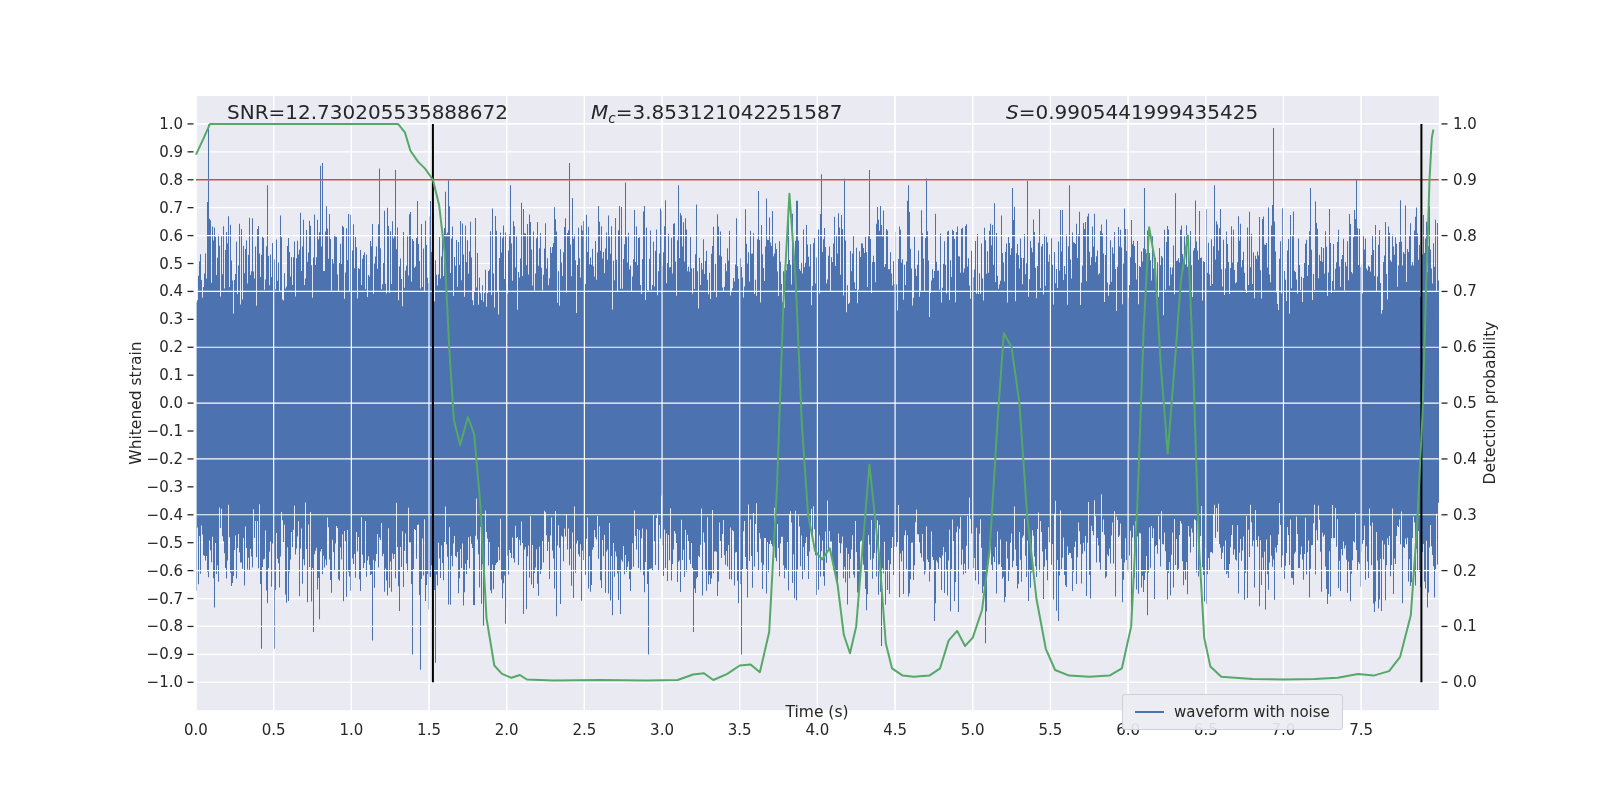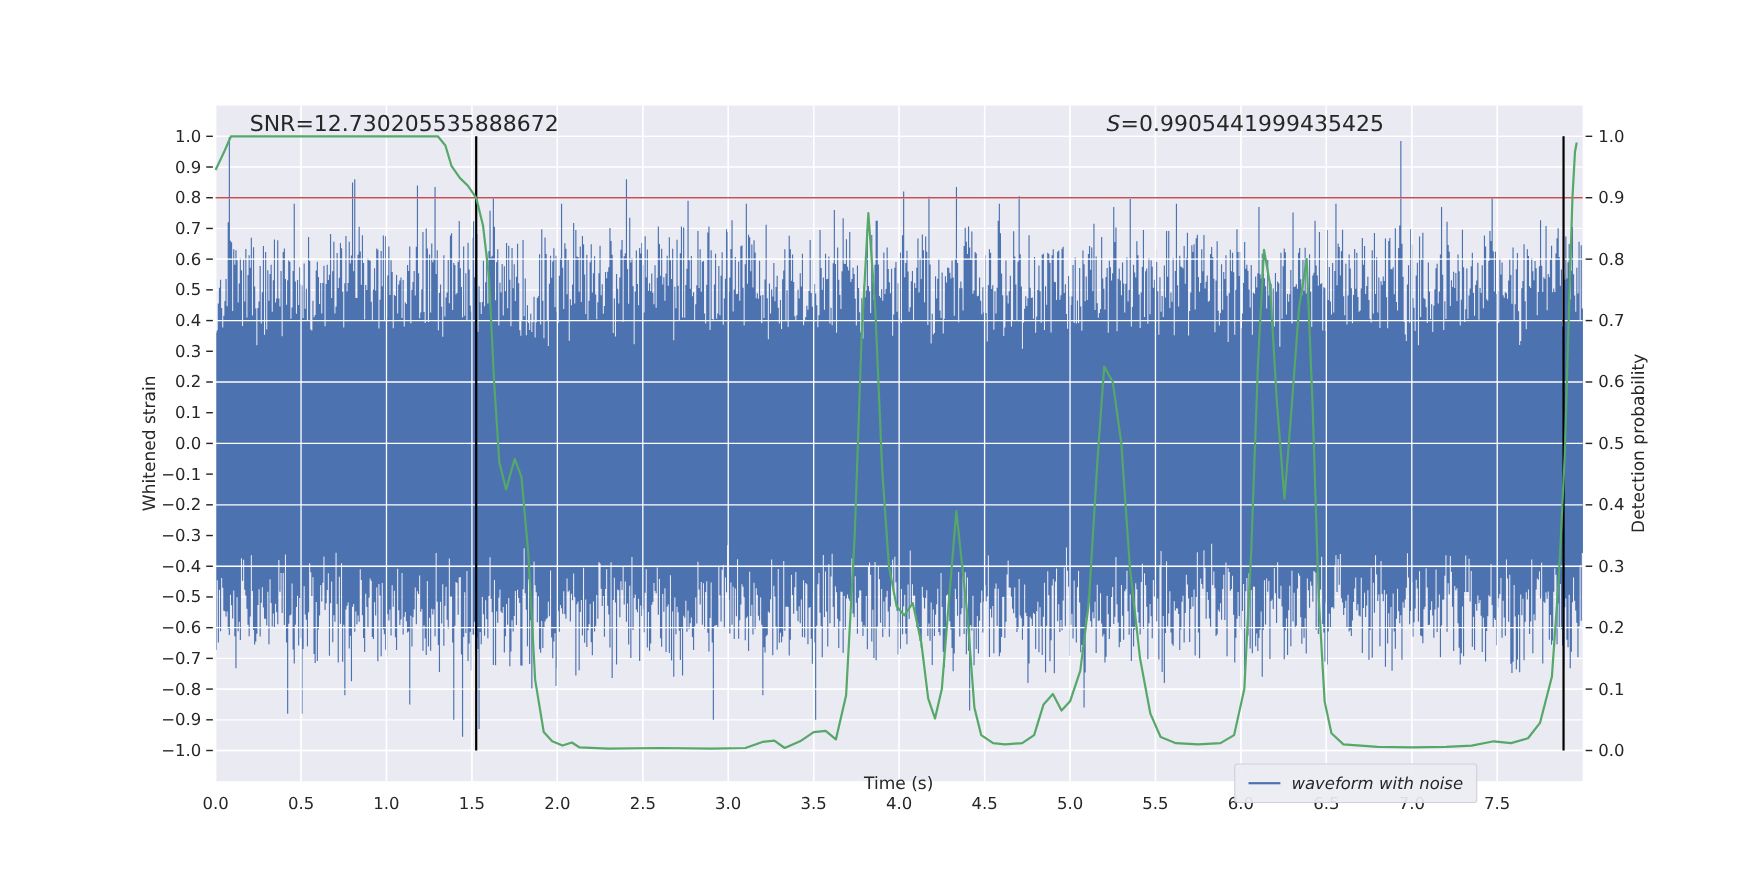--- a/index.html
+++ b/index.html
@@ -13,21 +13,21 @@
   .ann-mc{left:591px;}
   .ann-s{left:1006px;}
   .ann i{font-style:italic;}
   .ann sub{font-size:0.68em;font-style:italic;vertical-align:-0.28em;line-height:0;}
   .ylab{top:403px;transform:translate(-50%,-50%) rotate(-90deg);font-size:15.5px;}
   .ylab-left{left:136px;}
   .ylab-right{left:1490px;}
   .xlab{top:703px;left:817px;transform:translateX(-50%);font-size:15.5px;}
   .legend{position:absolute;left:1122px;top:694px;height:36px;box-sizing:border-box;
           display:flex;align-items:center;gap:10px;padding:0 12px;
-          background:rgba(236,236,243,0.92);border:1px solid #cfcfd9;border-radius:3px;font-style:italic;}
+          background:rgba(236,236,243,0.92);border:1px solid #cfcfd9;border-radius:3px;}
   .legend .swatch{display:inline-block;width:29px;height:2.4px;background:#4c72b0;}
   .legend .lbl{font-size:15px;color:#262626;}
 </style>
 </head>
 <body>
 
 <div class="fig">
   <svg id="chart" width="1600" height="800">
       <rect x="196" y="96" width="1242.8" height="614.2" fill="#eaeaf2"></rect>
       <line x1="196" x2="1438.8" y1="682.2818181818182" y2="682.2818181818182" stroke="#ffffff" stroke-width="1.2"></line>
@@ -177,20 +177,21 @@
       <text x="1050.425" y="735" text-anchor="middle" fill="#262626" style="font:15px &quot;DejaVu Sans&quot;,sans-serif">5.5</text>
       <text x="1128.1" y="735" text-anchor="middle" fill="#262626" style="font:15px &quot;DejaVu Sans&quot;,sans-serif">6.0</text>
       <text x="1205.775" y="735" text-anchor="middle" fill="#262626" style="font:15px &quot;DejaVu Sans&quot;,sans-serif">6.5</text>
       <text x="1283.45" y="735" text-anchor="middle" fill="#262626" style="font:15px &quot;DejaVu Sans&quot;,sans-serif">7.0</text>
       <text x="1361.125" y="735" text-anchor="middle" fill="#262626" style="font:15px &quot;DejaVu Sans&quot;,sans-serif">7.5</text>
     </svg>
 
 
   <div class="txt ann ann-snr">SNR=12.730205535888672</div>
 
+  <div class="txt ann ann-mc"><i>M</i><sub>c</sub><span>=3.853121042251587</span></div>
 
   <div class="txt ann ann-s"><i>S</i><span>=0.9905441999435425</span></div>
 
   <div class="txt ylab ylab-left">Whitened strain</div>
   <div class="txt ylab ylab-right">Detection probability</div>
   <div class="txt xlab">Time (s)</div>
 
   <div class="legend">
     <span class="swatch"></span>
     <span class="lbl">waveform with noise</span>

